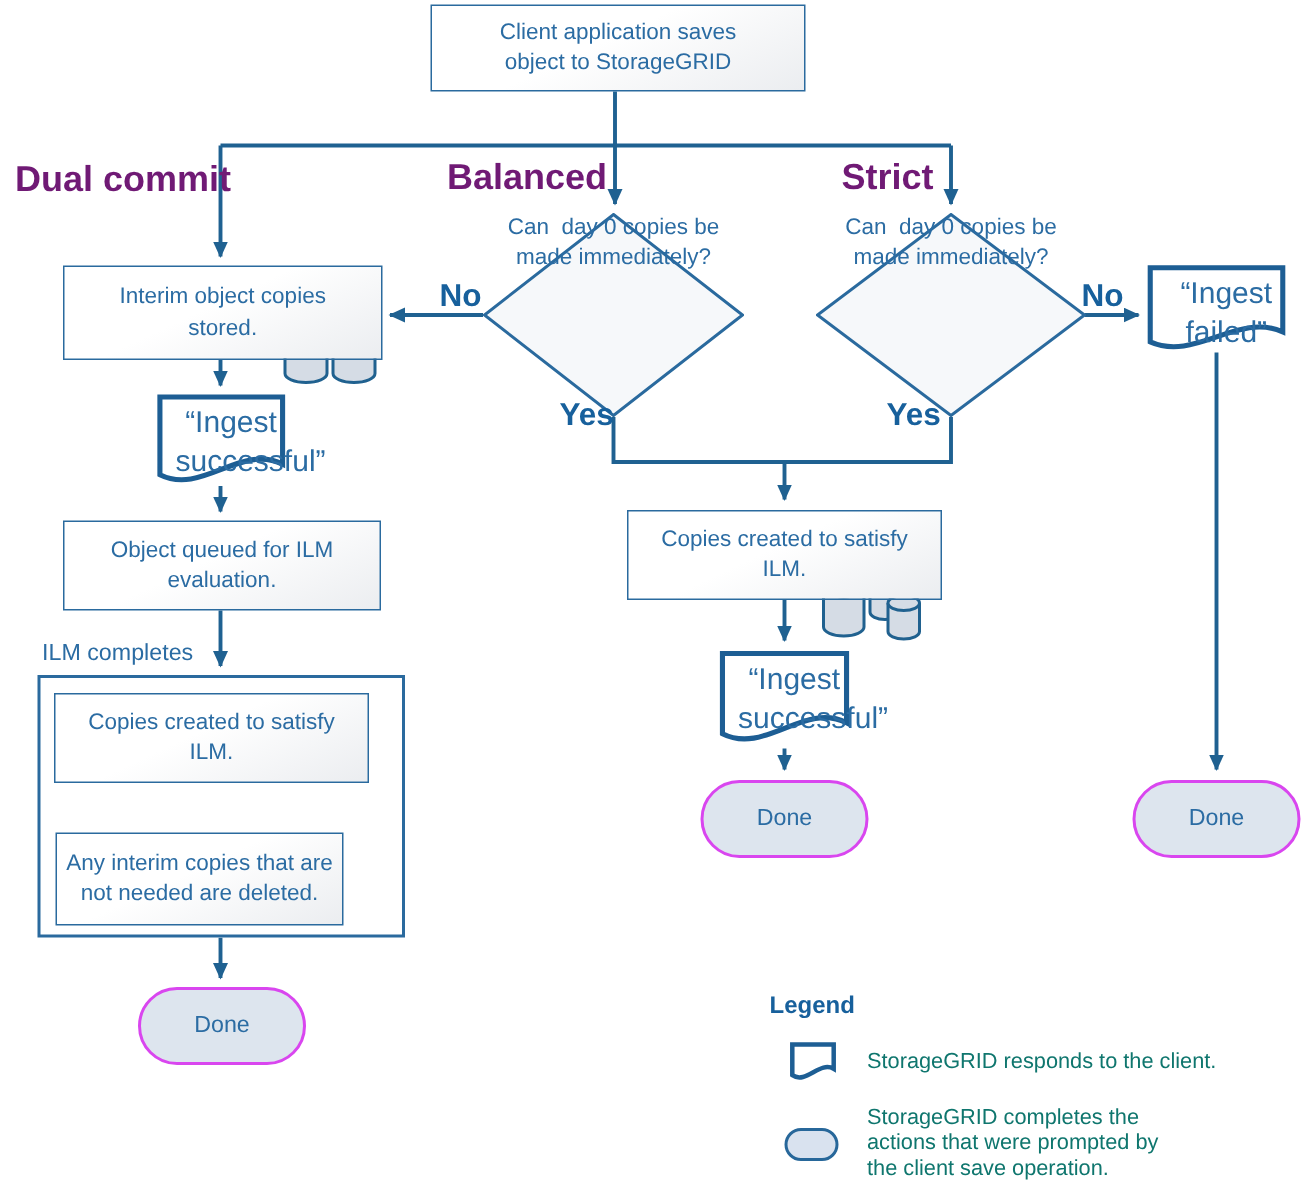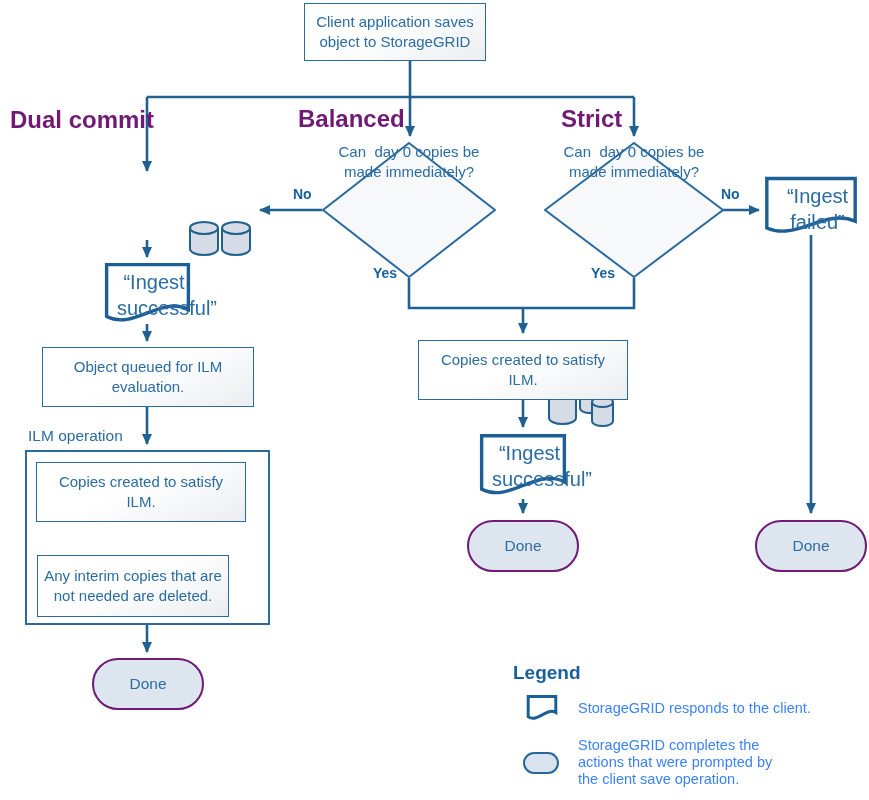--- a/index.html
+++ b/index.html
@@ -14,37 +14,37 @@
     position:absolute;border:1.7px solid #2a6a9e;
     background:linear-gradient(155deg,#ffffff 45%,#ebedf0 100%);
     display:flex;align-items:center;justify-content:center;text-align:center;
     color:#2b6ca3;font-size:15px;line-height:1.35;white-space:pre-line;
     box-sizing:border-box;
   }
   .container-box{
     position:absolute;border:2px solid #2a6a9e;background:#ffffff;box-sizing:border-box;
   }
   .heading{position:absolute;font-weight:bold;font-size:24px;color:#701a75;white-space:nowrap;}
-  .yn{position:absolute;font-weight:bold;font-size:14px;color:#17609c;white-space:nowrap;}
+  .yn{position:absolute;font-weight:bold;font-size:21px;color:#17609c;white-space:nowrap;}
   .flabel{position:absolute;font-size:15.5px;color:#2b6ca3;white-space:nowrap;}
   .diamond{position:absolute;display:flex;align-items:flex-start;justify-content:center;}
   .diamond svg{position:absolute;left:0;top:0;width:100%;height:100%;}
   .diamond polygon{fill:#f6f8fa;stroke:#2a6a9e;stroke-width:2;vector-effect:non-scaling-stroke;}
   .dtext{position:relative;text-align:center;color:#2b6ca3;font-size:15px;line-height:1.3;white-space:pre-wrap;}
   .doc{position:absolute;}
   .doc svg{position:absolute;left:0;top:0;width:100%;height:100%;overflow:visible;}
   .doc path{fill:#ffffff;stroke:#1d5e94;stroke-width:3.4;vector-effect:non-scaling-stroke;}
   .doc-txt{position:absolute;left:13px;right:0;top:7px;text-align:center;color:#2b6ca3;font-size:20px;line-height:1.3;white-space:pre-line;}
   .pill{
-    position:absolute;border:2px solid #701a75;border-radius:26px;background:#dde5ee;
+    position:absolute;border:2px solid #d946ef;border-radius:26px;background:#dde5ee;
     display:flex;align-items:center;justify-content:center;color:#2b6ca3;font-size:15.5px;
     box-sizing:border-box;
   }
-  .lgd-title{position:absolute;font-weight:bold;font-size:19px;color:#17609c;}
-  .lgd-text{position:absolute;font-size:14.5px;color:#3b82f6;line-height:1.18;white-space:pre-line;}
+  .lgd-title{position:absolute;font-weight:bold;font-size:16px;color:#17609c;}
+  .lgd-text{position:absolute;font-size:14.5px;color:#0f766e;line-height:1.18;white-space:pre-line;}
   .lgd-pill{position:absolute;border:2px solid #27679a;border-radius:11px;background:#d9e2ef;box-sizing:border-box;}
   .lgd-doc svg{overflow:visible;}
   .lgd-doc path{fill:#ffffff;stroke:#1d5e94;stroke-width:3;vector-effect:non-scaling-stroke;}
 </style>
 </head>
 <body>
 
 <div class="canvas">
 
   <svg class="overlay" width="869" height="800" viewBox="0 0 869 800">
@@ -87,44 +87,48 @@
     <g>
       <path class="cyl" d="M171,512 V538 A13.5,6 0 0 0 198,538 V512"></path>
       <ellipse class="cyl" cx="184.5" cy="512" rx="13.5" ry="6"></ellipse>
       <path class="cyl" d="M202,511 V528 A10,5 0 0 0 222,528 V511"></path>
       <ellipse class="cyl" cx="212" cy="511" rx="10" ry="5"></ellipse>
       <path class="cyl" d="M214,522 V541 A10.5,5 0 0 0 235,541 V522"></path>
       <ellipse class="cyl" cx="224.5" cy="522" rx="10.5" ry="5"></ellipse>
     </g>
   </svg>
 
-  <div class="box" style="left:304px;top:3px;width:182px;height:58px">
+  <div class="box" style="left:287px;top:3px;width:250px;height:58px">
     <span>Client application saves
 object to StorageGRID</span>
   </div>
 
   <div class="heading" style="left:10px;top:106px">Dual commit</div>
   <div class="heading" style="left:298px;top:105px">Balanced</div>
   <div class="heading" style="left:561px;top:105px">Strict</div>
 
+  <div class="box" style="left:42px;top:177px;width:213px;height:63px">
+    <span>Interim object copies
+stored.</span>
+  </div>
 
   <div class="doc" style="left:104px;top:262px;width:87px;height:65px">
     <svg viewBox="0 0 100 74" preserveAspectRatio="none">
       <path d="M3,3 L97,3 L97,54 C65,38 35,78 3,62 Z"></path>
     </svg>
     <div class="doc-txt">“Ingest
 successful”</div>
   </div>
 
   <div class="box" style="left:42px;top:347px;width:212px;height:60px">
     <span>Object queued for ILM
 evaluation.</span>
   </div>
 
-  <div class="flabel" style="left:28px;top:427px">ILM operation</div>
+  <div class="flabel" style="left:28px;top:427px">ILM completes</div>
 
   <div class="container-box" style="left:25px;top:450px;width:245px;height:175px"></div>
 
   <div class="box" style="left:36px;top:462px;width:210px;height:60px">
     <span>Copies created to satisfy
 ILM.</span>
   </div>
 
   <div class="box" style="left:37px;top:555px;width:192px;height:62px">
     <span>Any interim copies that are

